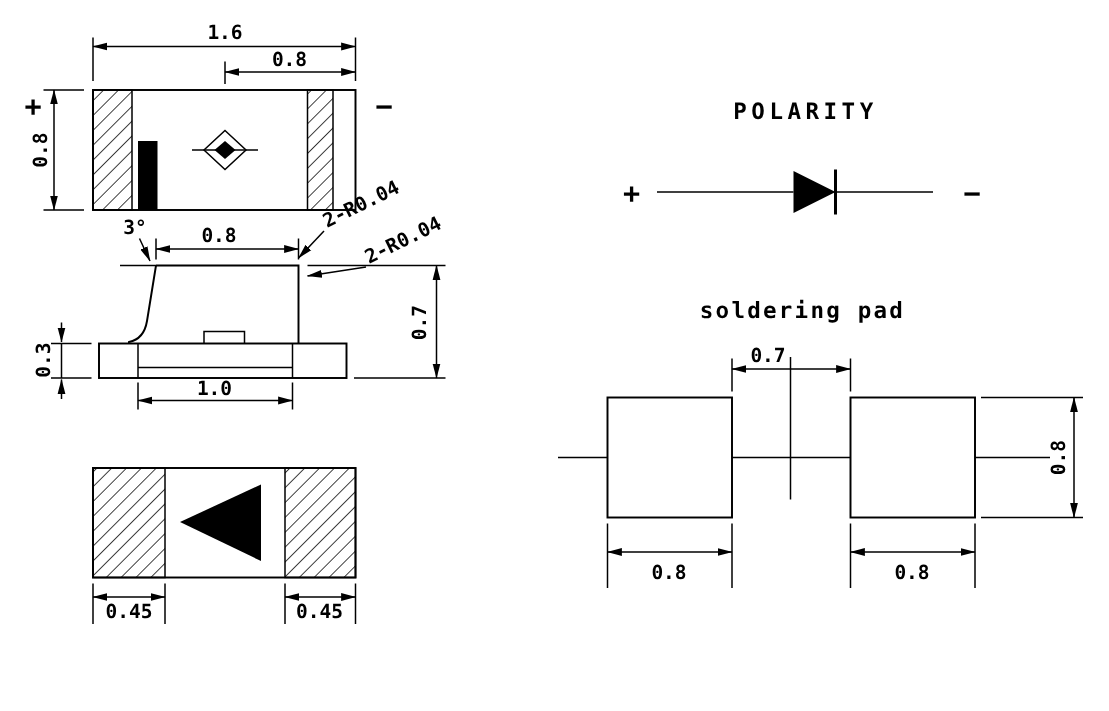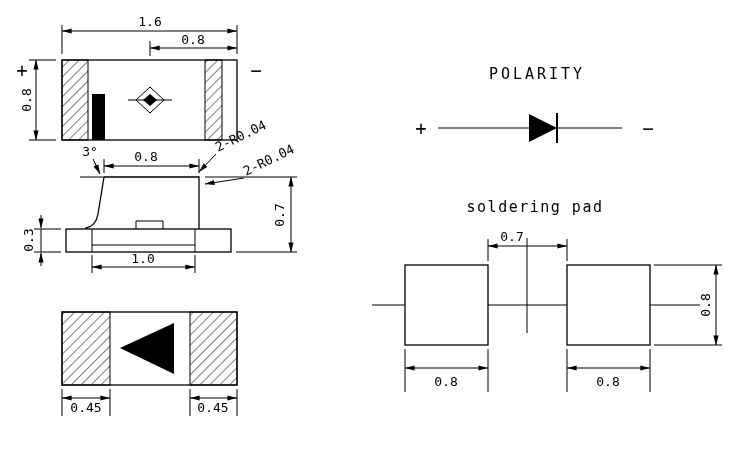--- a/index.html
+++ b/index.html
@@ -2,20 +2,21 @@
 <html><head>
 <meta charset="utf-8">
 <style>
   html, body { margin: 0; padding: 0; background: #ffffff; }
   .canvas {
     position: relative;
     width: 739px;
     height: 474px;
     background: #ffffff;
     overflow: hidden;
+    font-weight: bold;
   }
   svg { display: block; }
   text {
     font-family: "DejaVu Sans Mono", "Liberation Mono", monospace;
     fill: #000000;
   }
   .dim   { font-size: 13px; }
   .note  { font-size: 13px; }
   .title { font-size: 15px; letter-spacing: 3px; }
   .title2{ font-size: 15px; letter-spacing: 1.5px; }

